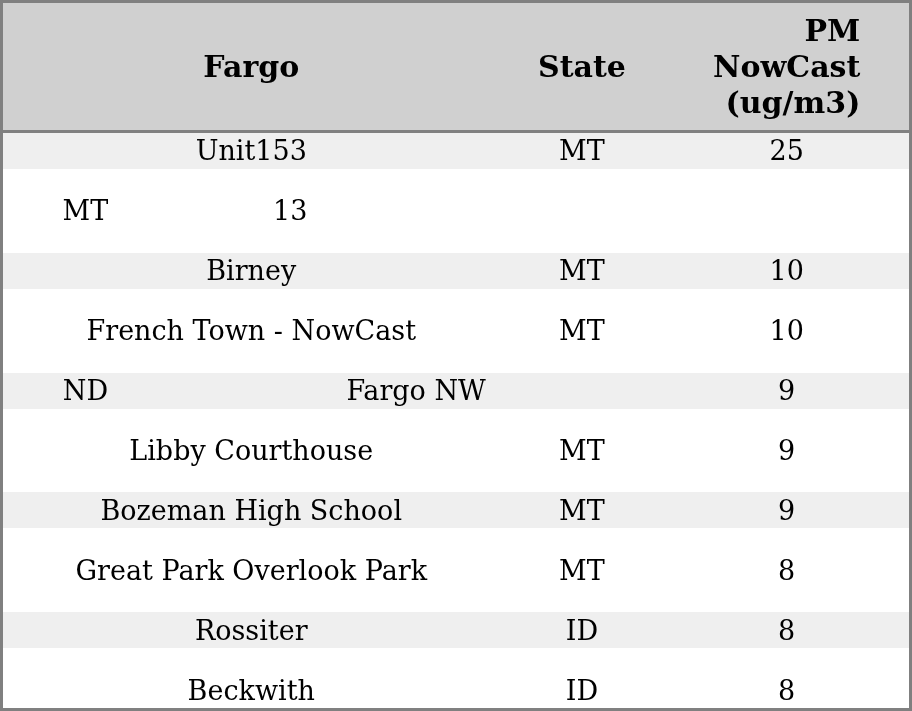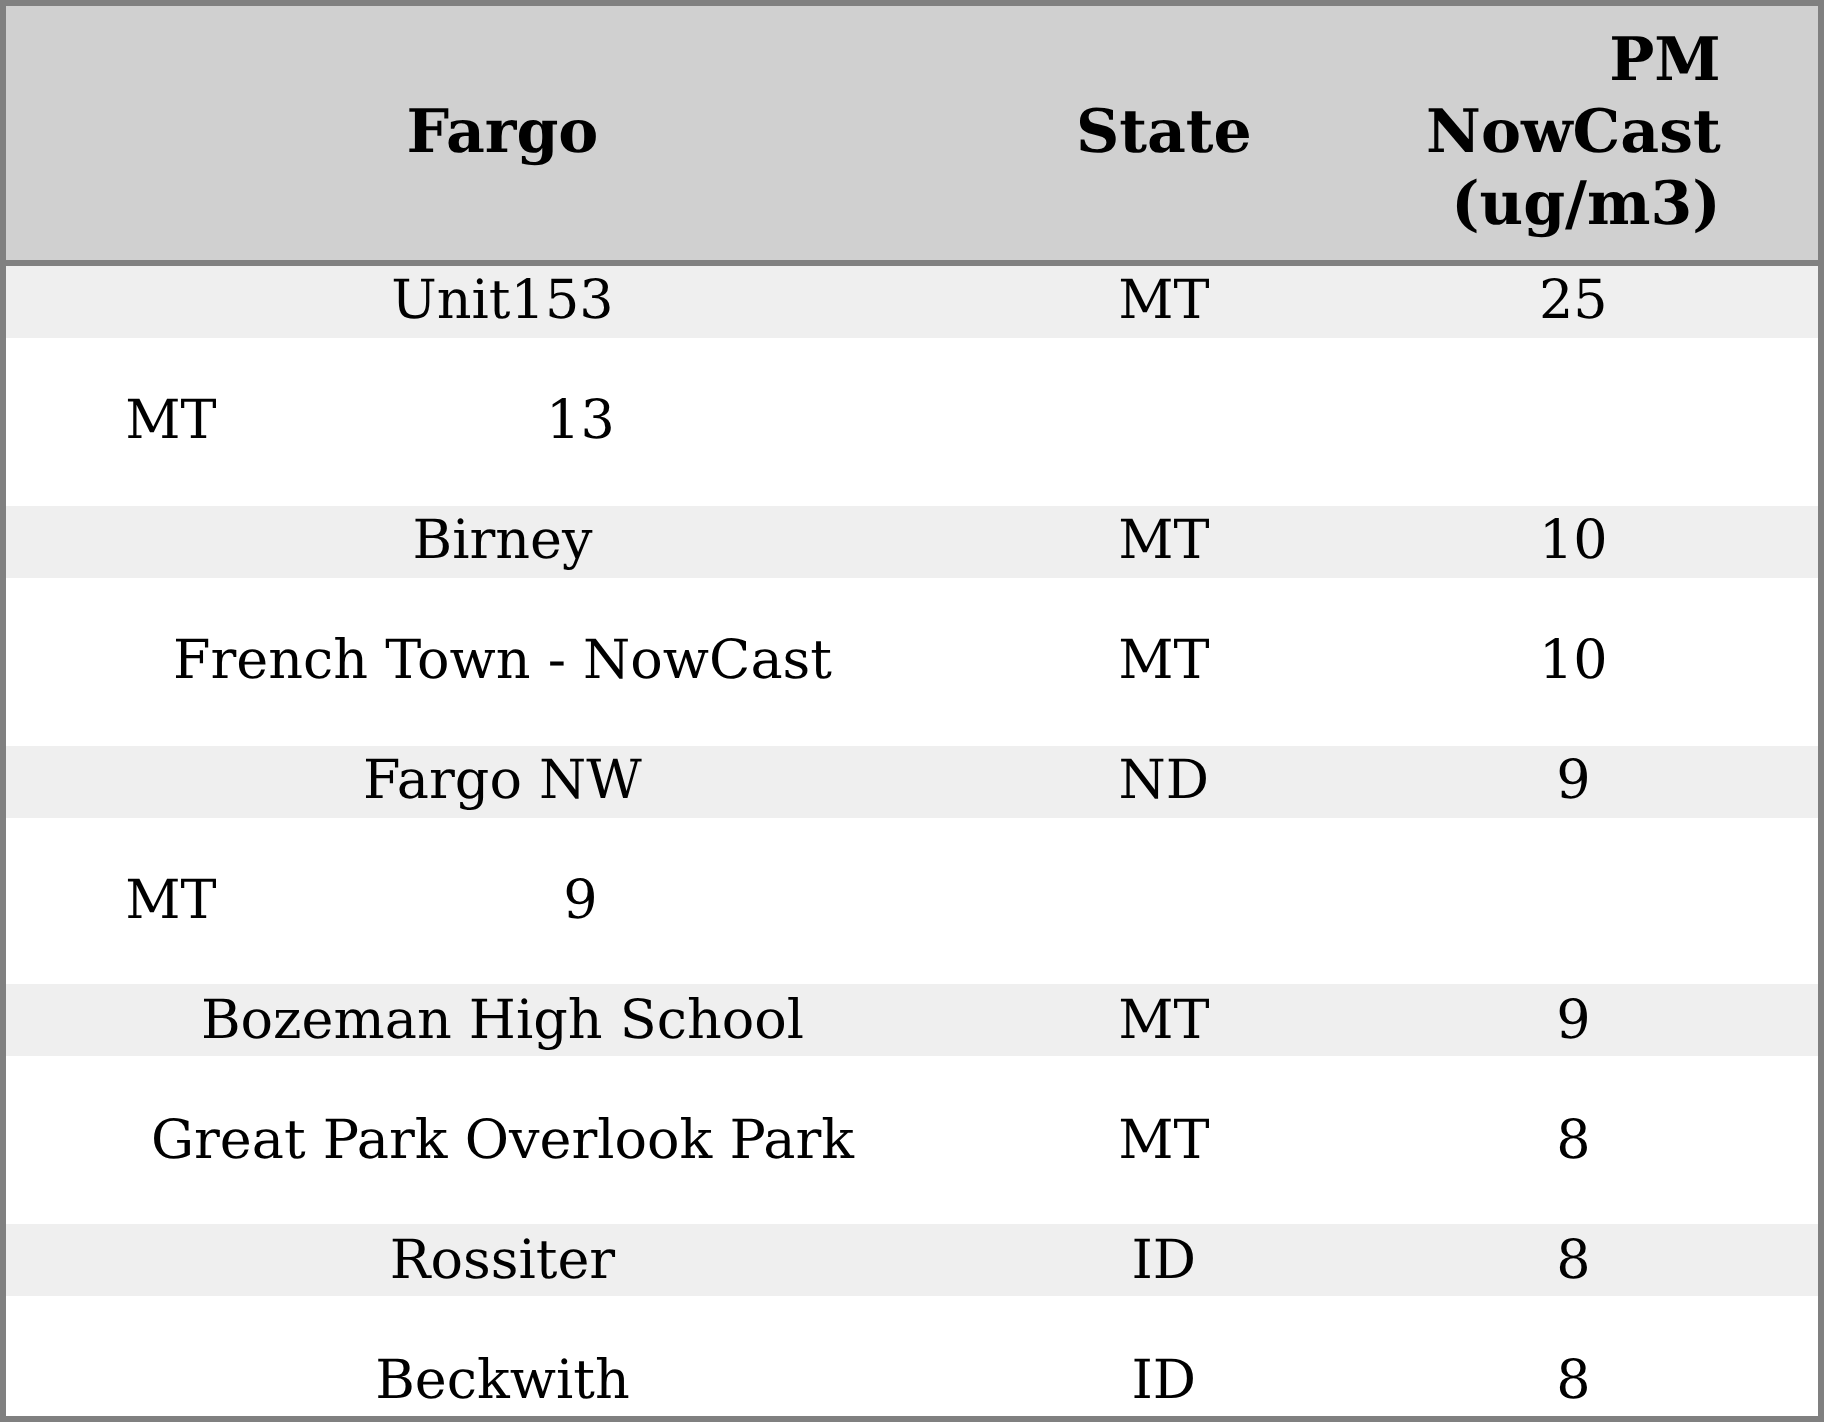--- a/index.html
+++ b/index.html
@@ -82,25 +82,26 @@
       <div class="td col-site">Birney</div>
       <div class="td col-state">MT</div>
       <div class="td col-pm">10</div>
     </div>
     <div class="tr">
       <div class="td col-site">French Town - NowCast</div>
       <div class="td col-state">MT</div>
       <div class="td col-pm">10</div>
     </div>
     <div class="tr">
+      <div class="td col-state">ND</div>
       <div class="td col-site">Fargo NW</div>
-      <div class="td col-state">ND</div>
       <div class="td col-pm">9</div>
     </div>
     <div class="tr">
+      <div class="td col-site">Libby Courthouse</div>
       <div class="td col-state">MT</div>
       <div class="td col-pm">9</div>
     </div>
     <div class="tr">
       <div class="td col-site">Bozeman High School</div>
       <div class="td col-state">MT</div>
       <div class="td col-pm">9</div>
     </div>
     <div class="tr">
       <div class="td col-site">Great Park Overlook Park</div>

